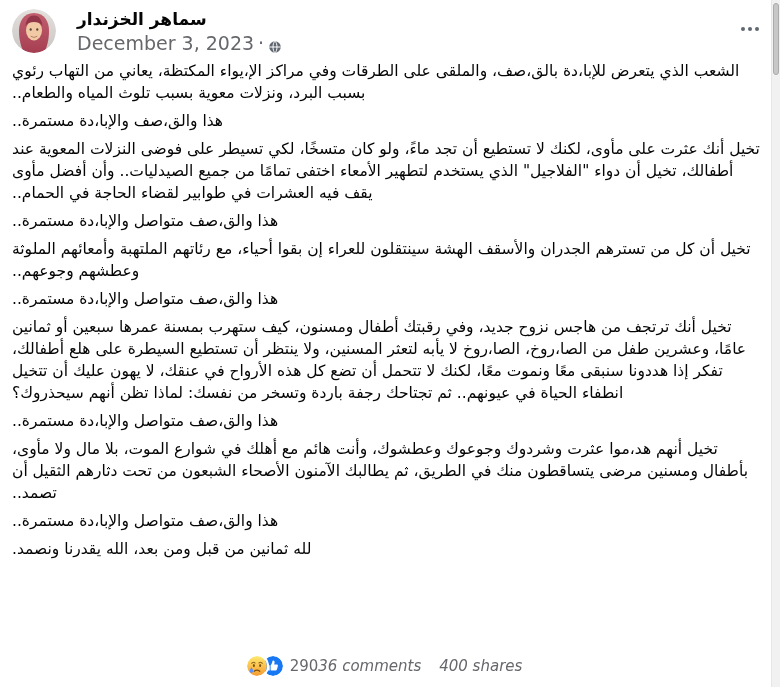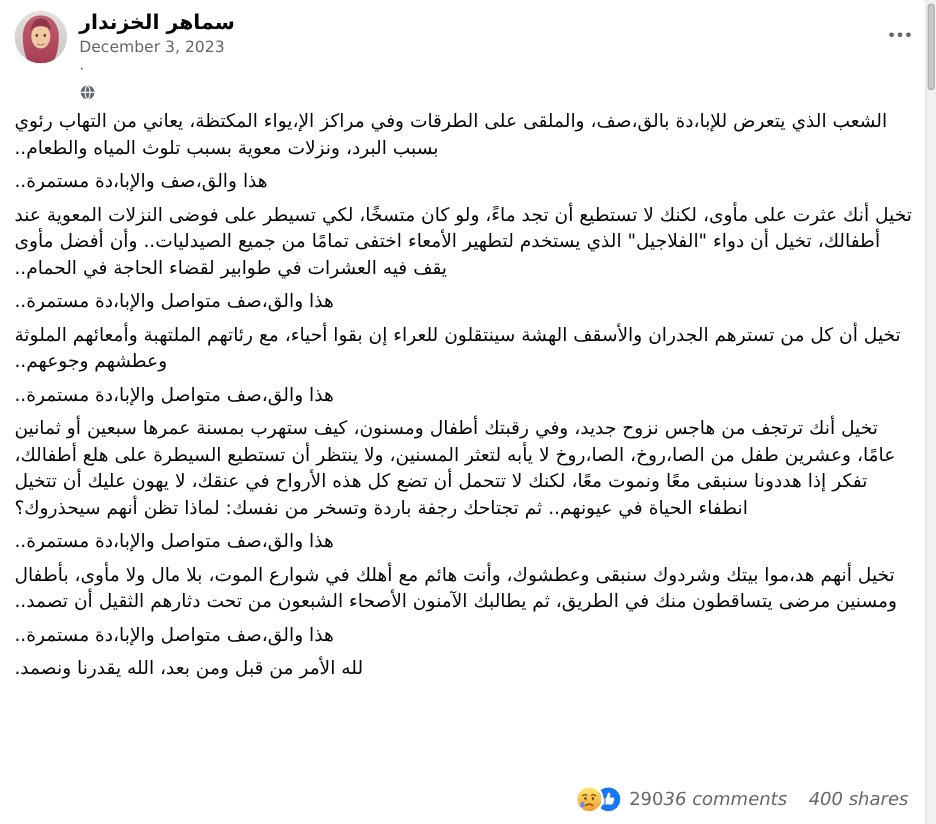--- a/index.html
+++ b/index.html
@@ -17,39 +17,38 @@
     align-items: flex-start;
     padding: 9px 14px 4px 12px;
   }
   .avatar {
     width: 44px; height: 44px;
     border-radius: 50%;
     overflow: hidden;
     flex: 0 0 44px;
     cursor: pointer;
   }
-  .header-meta { margin-left: 10px; flex: 1 1 auto; }
+  .header-meta { margin-left: 21px; flex: 1 1 auto; }
   .author-name {
     font-size: 17px;
     font-weight: bold;
     color: var(--text-primary, #050505);
     line-height: 1.25;
     cursor: pointer;
     direction: rtl;
     display: inline-block;
   }
   .post-date-row {
     display: flex;
-    align-items: flex-start;
+    align-items: flex-end;
     gap: 4px;
     margin-top: 2px;
-    font-size: 13px;
+    font-size: 19px;
     color: var(--text-secondary, #65676B);
     direction: ltr;
-    flex-direction: column;
   }
   .menu-button {
     margin-left: auto;
     margin-top: 12px;
     margin-right: 3px;
     display: flex;
     gap: 3px;
     padding: 6px 4px;
     cursor: pointer;
     border: none;
@@ -76,21 +75,21 @@
   .post-body p { margin-bottom: 6px; }
 
   
   .post-footer {
     position: absolute;
     left: 0; right: 9px; bottom: 0;
     height: 36px;
     background: #ffffff;
     display: flex;
     align-items: center;
-    justify-content: flex-end;
+    justify-content: center;
     padding: 0 14px 6px 12px;
     font-size: 15px;
     color: var(--text-secondary, #65676B);
   }
   .reaction-summary { display: flex; align-items: center; cursor: pointer; }
   .reaction-icon {
     width: 20px; height: 20px;
     border-radius: 50%;
     display: block;
   }
@@ -174,23 +173,23 @@
 
   <div class="post-body">
     <p>الشعب الذي يتعرض للإبا،دة بالق،صف، والملقى على الطرقات وفي مراكز الإ،يواء المكتظة، يعاني من التهاب رئوي بسبب البرد، ونزلات معوية بسبب تلوث المياه والطعام..</p>
     <p>هذا والق،صف والإبا،دة مستمرة..</p>
     <p>تخيل أنك عثرت على مأوى، لكنك لا تستطيع أن تجد ماءً، ولو كان متسخًا، لكي تسيطر على فوضى النزلات المعوية عند أطفالك، تخيل أن دواء "الفلاجيل" الذي يستخدم لتطهير الأمعاء اختفى تمامًا من جميع الصيدليات.. وأن أفضل مأوى يقف فيه العشرات في طوابير لقضاء الحاجة في الحمام..</p>
     <p>هذا والق،صف متواصل والإبا،دة مستمرة..</p>
     <p>تخيل أن كل من تسترهم الجدران والأسقف الهشة سينتقلون للعراء إن بقوا أحياء، مع رئاتهم الملتهبة وأمعائهم الملوثة وعطشهم وجوعهم..</p>
     <p>هذا والق،صف متواصل والإبا،دة مستمرة..</p>
     <p>تخيل أنك ترتجف من هاجس نزوح جديد، وفي رقبتك أطفال ومسنون، كيف ستهرب بمسنة عمرها سبعين أو ثمانين عامًا، وعشرين طفل من الصا،روخ، الصا،روخ لا يأبه لتعثر المسنين، ولا ينتظر أن تستطيع السيطرة على هلع أطفالك، تفكر إذا هددونا سنبقى معًا ونموت معًا، لكنك لا تتحمل أن تضع كل هذه الأرواح في عنقك، لا يهون عليك أن تتخيل انطفاء الحياة في عيونهم.. ثم تجتاحك رجفة باردة وتسخر من نفسك: لماذا تظن أنهم سيحذروك؟</p>
     <p>هذا والق،صف متواصل والإبا،دة مستمرة..</p>
-    <p>تخيل أنهم هد،موا بيتك وشردوك سنبقى وعطشوك، وأنت هائم مع أهلك في شوارع الموت، بلا مال ولا مأوى، بأطفال ومسنين مرضى يتساقطون منك في الطريق، ثم يطالبك الآمنون الأصحاء الشبعون من تحت دثارهم الثقيل أن تصمد..</p>
-    <p>هذا والق،صف متواصل والإبا،دة مستمرة..</p>
-    <p>لله الأمر من قبل ومن بعد، الله يقدرنا ونصمد.</p>
+    <p>تخيل أنهم هد،موا عثرت وشردوك وجوعوك وعطشوك، وأنت هائم مع أهلك في شوارع الموت، بلا مال ولا مأوى، بأطفال ومسنين مرضى يتساقطون منك في الطريق، ثم يطالبك الآمنون الأصحاء الشبعون من تحت دثارهم الثقيل أن تصمد..</p>
+    <p>هذا والق،صف متواصل والإبا،دة مستمرة..</p>
+    <p>لله ثمانين من قبل ومن بعد، الله يقدرنا ونصمد.</p>
   </div>
 
   <div class="post-footer">
     <div class="reaction-summary">
       <svg class="reaction-icon front" viewBox="0 0 20 20">
         <defs>
           <linearGradient id="sadGrad" x1="0" y1="0" x2="0" y2="1">
             <stop offset="0" stop-color="#FEEA70"></stop>
               <stop offset="1" stop-color="#F69B30"></stop>
           </linearGradient>

